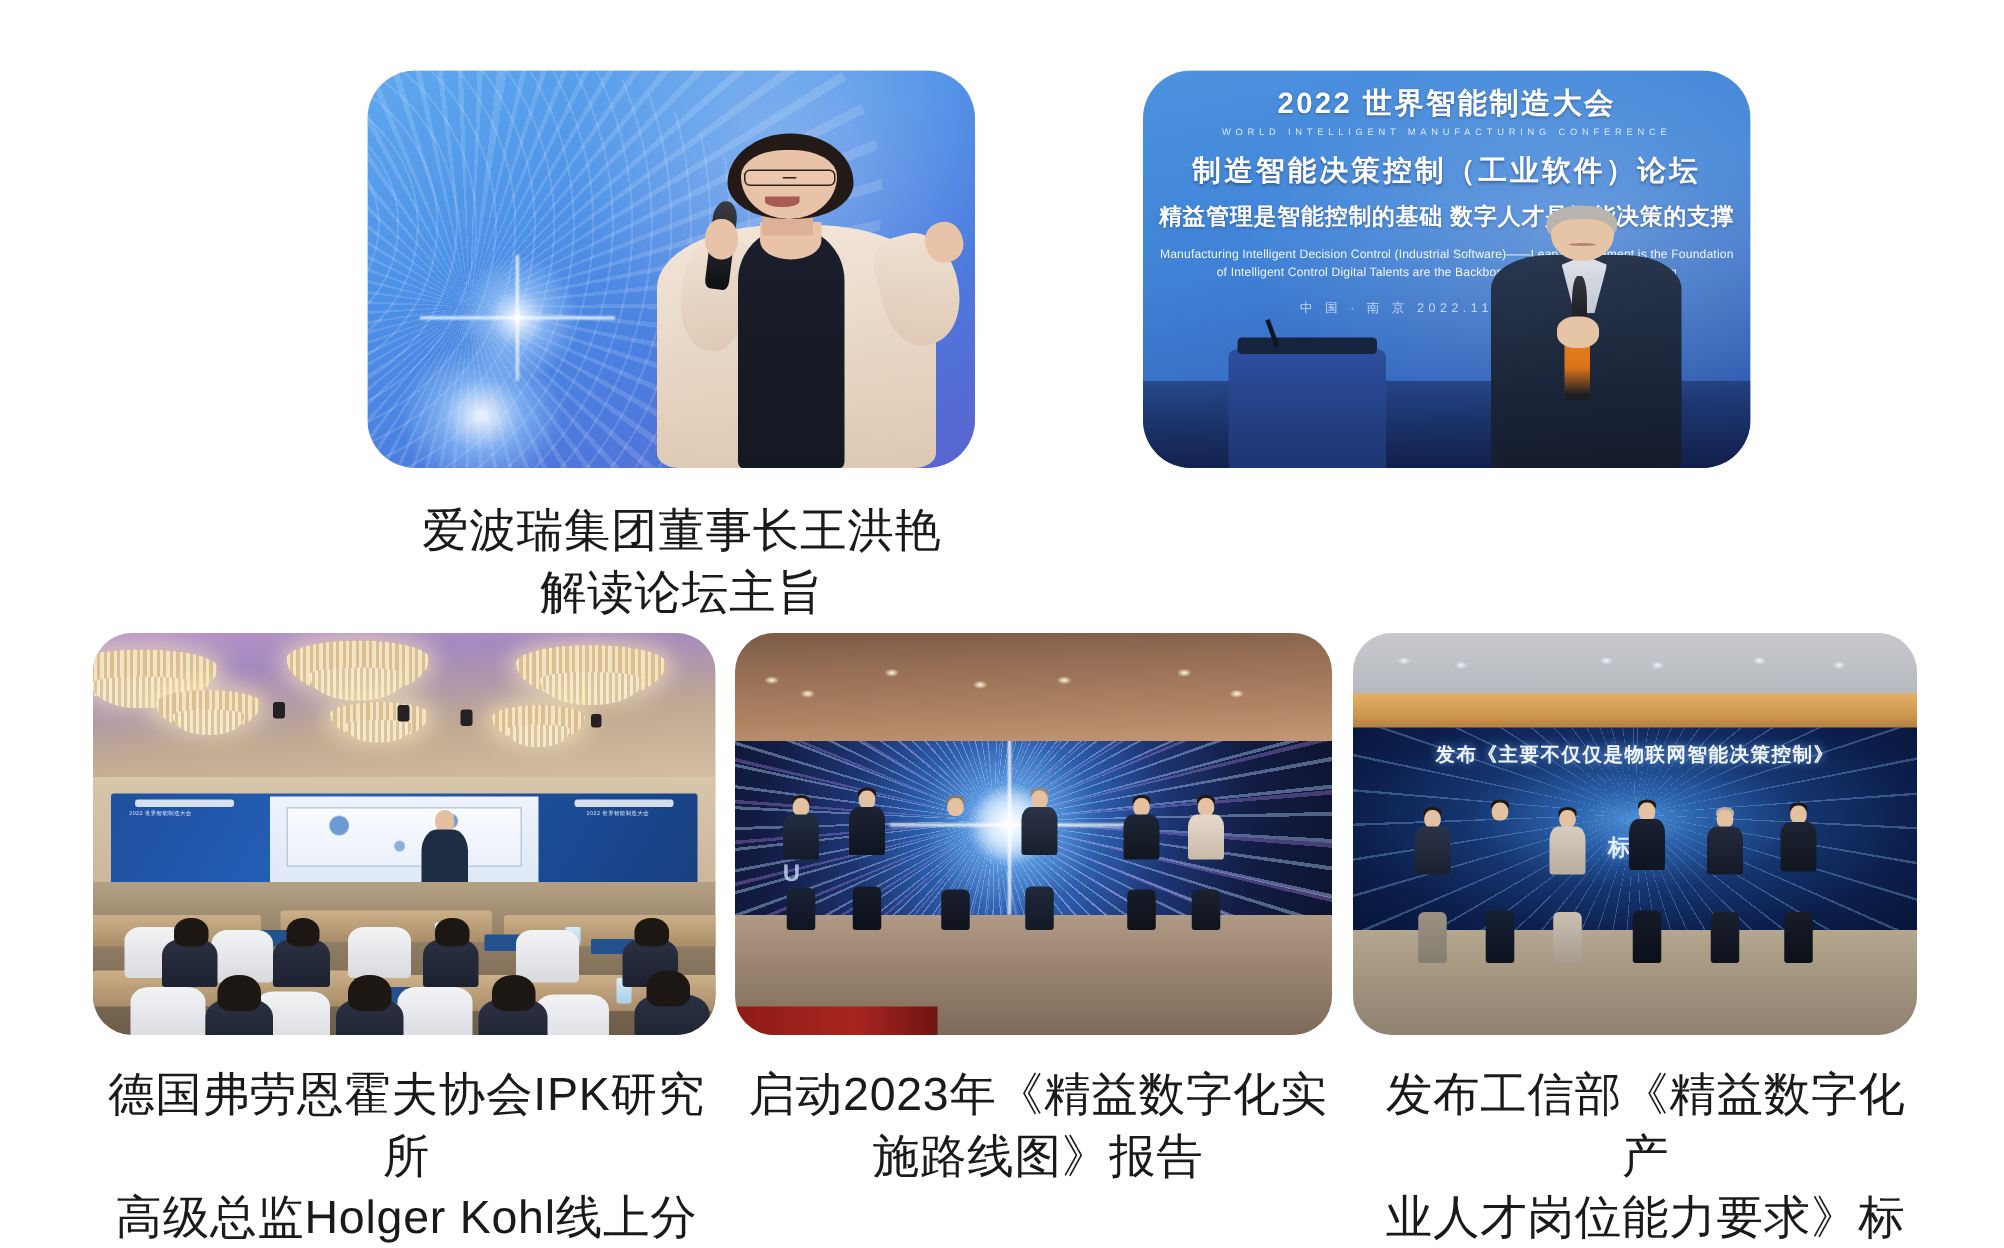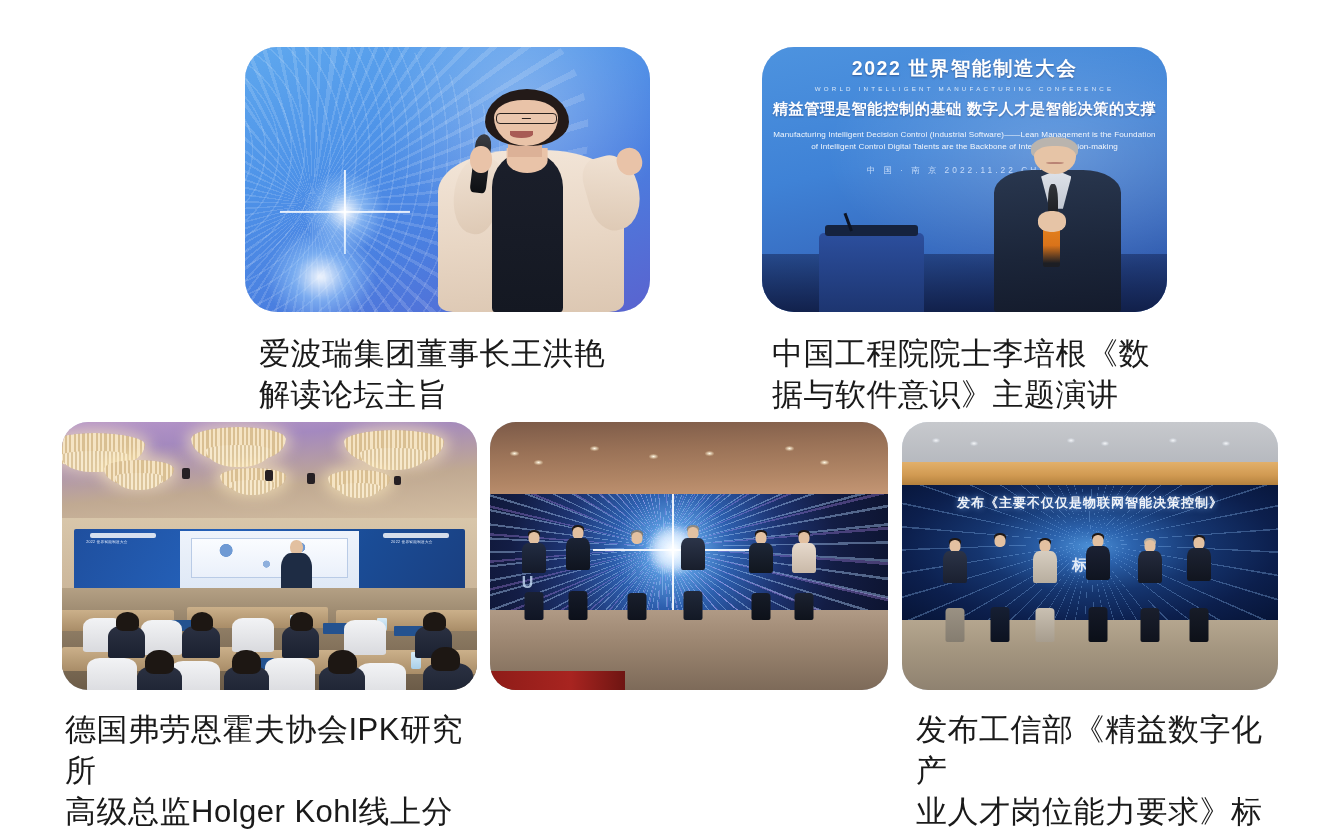--- a/index.html
+++ b/index.html
@@ -29,20 +29,21 @@
     background: #cfd8e6;
   }
 
   .caption {
     font-size: 31px;
     line-height: 1.32;
     color: #1a1a1a;
     letter-spacing: 0.5px;
     white-space: pre-line;
     font-family: "Liberation Sans", "DejaVu Sans", sans-serif;
+    text-align: center;
   }
 
   
   #card-1 { left: 245px; top: 47px; width: 405px; }
   #card-1 .photo { width: 405px; height: 265px; border-radius: 32px; }
   #card-1 .caption { margin-top: 22px; padding-left: 14px; }
 
   #card-2 { left: 762px; top: 47px; width: 405px; }
   #card-2 .photo { width: 405px; height: 265px; border-radius: 32px; }
   #card-2 .caption { margin-top: 22px; padding-left: 10px; }
@@ -554,38 +555,37 @@
 解读论坛主旨</div>
   </div>
 
   <div class="card" id="card-2">
     <div class="photo">
       <div class="p2-bg"></div>
       <div class="p2-stage"></div>
       <div class="p2-banner">
         <div class="p2-title">2022 世界智能制造大会</div>
         <div class="p2-title-en">WORLD INTELLIGENT MANUFACTURING CONFERENCE</div>
+        <div class="p2-sub">制造智能决策控制（工业软件）论坛</div>
         <div class="p2-sub2">精益管理是智能控制的基础  数字人才是智能决策的支撑</div>
         <div class="p2-en1">Manufacturing Intelligent Decision Control (Industrial Software)——Lean Management is the Foundation</div>
         <div class="p2-en2">of Intelligent Control Digital Talents are the Backbone of Intelligent Decision-making</div>
         <div class="p2-date">中 国 · 南 京   2022.11.22   CHINA</div>
       </div>
       <div class="p2-podium"></div>
       <div class="p2-person">
         <div class="p2-suit"></div>
         <div class="p2-shirt"></div>
         <div class="p2-hair"></div>
         <div class="p2-face"></div>
         <div class="p2-mic2"></div>
         <div class="p2-badge"></div>
         <div class="p2-hand"></div>
       </div>
     </div>
-    <div class="caption">中国工程院院士李培根《数
-据与软件意识》主题演讲</div>
   </div>
 
   <div class="card" id="card-3">
     <div class="photo">
       <div class="p3-ceiling"></div>
       <div class="p3-wall"></div>
 
       <div class="chand" style="left:-4%;top:4%;width:24%;height:13%;"></div>
       <div class="chand" style="left:10%;top:14%;width:17%;height:10%;"></div>
       <div class="chand" style="left:31%;top:2%;width:23%;height:13%;"></div>
@@ -713,20 +713,22 @@
         <div class="torso" style="height:30px;background:linear-gradient(180deg,#1d2636,#11161f);"></div>
         <div class="legs" style="height:27px;background:linear-gradient(180deg,#161c28,#0d1119);"></div>
       </div>
       <div class="fig" style="left:79%;height:33%;">
         <div class="hair"></div>
         <div class="head"></div>
         <div class="torso" style="height:30px;background:linear-gradient(180deg,#e6d9cc,#c9b9a8);"></div>
         <div class="legs" style="height:27px;background:linear-gradient(180deg,#1b2130,#0f131c);"></div>
       </div>
     </div>
+    <div class="caption">启动2023年《精益数字化实
+施路线图》报告</div>
   </div>
 
   <div class="card" id="card-5">
     <div class="photo">
       <div class="p5-ceiling"></div>
       <div class="p5-spot" style="left:8%;top:6%;"></div>
       <div class="p5-spot" style="left:18%;top:7%;"></div>
       <div class="p5-spot" style="left:44%;top:6%;"></div>
       <div class="p5-spot" style="left:53%;top:7%;"></div>
       <div class="p5-spot" style="left:71%;top:6%;"></div>

